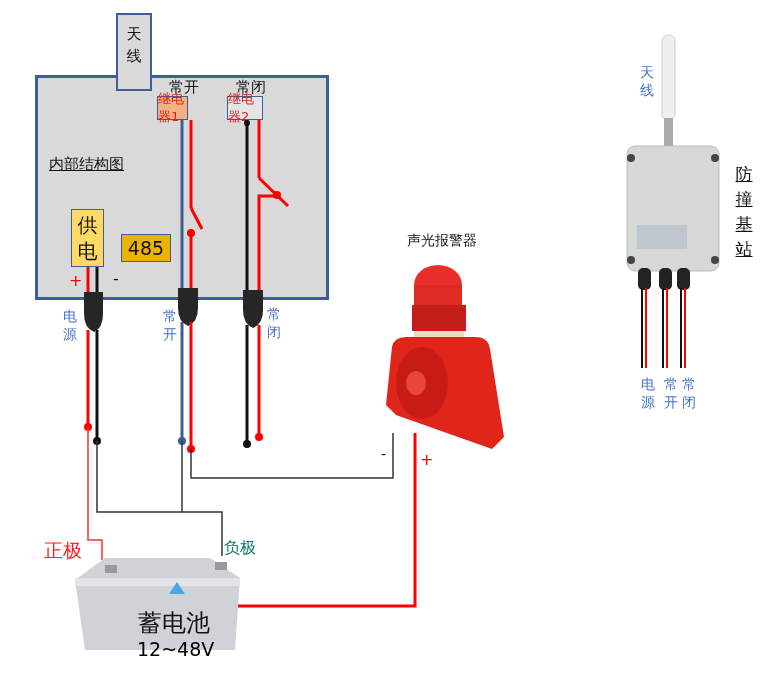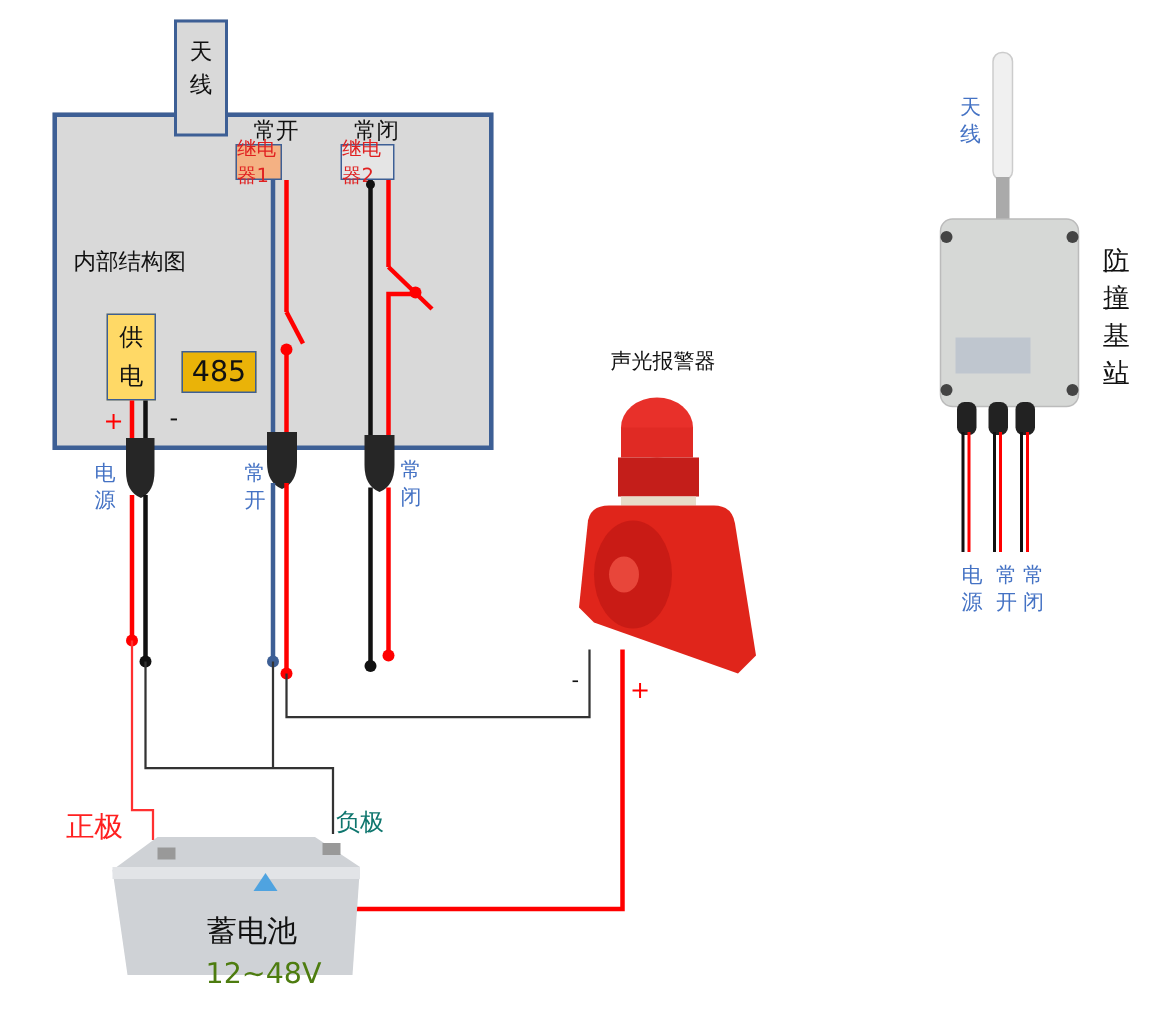--- a/index.html
+++ b/index.html
@@ -4,38 +4,38 @@
 <style>
   html,body{margin:0;padding:0;background:#ffffff;}
   body{width:781px;height:676px;position:relative;overflow:hidden;font-family:"DejaVu Sans",sans-serif;}
   .abs{position:absolute;}
   .panel{left:35px;top:75px;width:294px;height:225px;background:#d9d9d9;border:3px solid #3d5f95;box-sizing:border-box;}
   .antenna-box{left:116px;top:13px;width:36px;height:78px;background:#d9d9d9;border:2px solid #3d5f95;box-sizing:border-box;font-size:15px;color:#111;text-align:center;line-height:20px;padding-top:8px;writing-mode:vertical-rl;display:flex;align-items:center;justify-content:flex-start;}
   .lbl{font-size:15px;color:#111;white-space:nowrap;}
   .relay{height:24px;box-sizing:border-box;border:1.5px solid #3d5f95;font-size:13px;color:#e02020;display:flex;align-items:center;justify-content:center;}
   .relay1{left:157px;top:96px;width:31px;background:#f4b183;}
   .relay2{left:227px;top:96px;width:36px;background:#e5e5e5;}
-  .power-box{left:71px;top:209px;width:33px;height:58px;background:#ffd966;border:1.5px solid #3d5f95;box-sizing:border-box;font-size:16px;color:#111;text-align:center;line-height:26px;}
+  .power-box{left:71px;top:209px;width:33px;height:58px;background:#ffd966;border:1.5px solid #3d5f95;box-sizing:border-box;font-size:20px;color:#111;text-align:center;line-height:26px;}
   .box485{left:121px;top:234px;width:50px;height:28px;background:#eab308;border:1.5px solid #3d5f95;box-sizing:border-box;font-size:19px;color:#111;display:flex;align-items:center;justify-content:center;}
   .vlabel{font-size:14px;color:#4472c4;line-height:18px;width:16px;text-align:center;}
   .vlabel-dark{font-size:17px;color:#111;line-height:25px;width:20px;text-align:center;text-decoration:underline;}
   svg#wires{position:absolute;left:0;top:0;}
 </style>
 </head>
 <body>
 
 <div class="abs panel"></div>
 <div class="abs antenna-box" style="writing-mode:horizontal-tb;display:block;padding:8px 8px 0 8px;">
   <span style="display:block;width:16px;margin:0 auto;word-break:break-all;line-height:22px;">天线</span>
 </div>
 <div class="abs lbl" style="left:169px;top:78px;">常开</div>
 <div class="abs lbl" style="left:236px;top:78px;">常闭</div>
 <div class="abs relay relay1">继电器1</div>
 <div class="abs relay relay2">继电器2</div>
-<div class="abs lbl" style="left:49px;top:165px;font-size:15px;">内部结构图</div>
+<div class="abs lbl" style="left:49px;top:155px;font-size:15px;text-decoration:underline;">内部结构图</div>
 <div class="abs power-box">
   <span style="display:block;width:22px;margin:2px auto 0;word-break:break-all;">供电</span>
 </div>
 <div class="abs box485">485</div>
 <div class="abs" style="left:69px;top:271px;color:#ff0000;font-size:16px;">+</div>
 <div class="abs" style="left:113px;top:269px;color:#111;font-size:16px;">-</div>
 
 <svg id="wires" width="781" height="676">
 
   <line x1="182" y1="120" x2="182" y2="290" stroke="#3d5f95" stroke-width="3"></line>
@@ -100,22 +100,22 @@
 
 <svg class="abs" style="left:65px;top:550px;" width="180" height="110">
   <path d="M10,30 L40,8 L145,8 L175,28 L170,100 L20,100 z" fill="#cfd2d6"></path>
   <rect x="10" y="28" width="165" height="8" fill="#e2e4e7"></rect>
   <rect x="40" y="15" width="12" height="8" fill="#999"></rect>
   <rect x="150" y="12" width="12" height="8" fill="#999"></rect>
   <path d="M104,44 l8,-12 l8,12 z" fill="#4fa3e0"></path>
 </svg>
 <div class="abs" style="left:44px;top:538px;font-size:19px;color:#ff2020;">正极</div>
 <div class="abs" style="left:224px;top:538px;font-size:16px;color:#0f766e;text-align:center;">负极</div>
-<div class="abs" style="left:138px;top:607px;font-size:20px;color:#111;">蓄电池</div>
-<div class="abs" style="left:137px;top:638px;font-size:19px;color:#4d7c0f;">12~48V</div>
+<div class="abs" style="left:138px;top:607px;font-size:24px;color:#111;">蓄电池</div>
+<div class="abs" style="left:137px;top:638px;font-size:19px;color:#000000;">12~48V</div>
 
 <svg class="abs" style="left:615px;top:30px;" width="120" height="340">
   <rect x="47" y="5" width="13" height="85" rx="6" fill="#f0f0f0" stroke="#ccc"></rect>
   <rect x="49" y="88" width="9" height="30" fill="#aaa"></rect>
   <rect x="12" y="116" width="92" height="125" rx="8" fill="#d6d8d6" stroke="#bbb"></rect>
   <rect x="22" y="195" width="50" height="24" fill="#bfc6cf"></rect>
   <circle cx="16" cy="128" r="4" fill="#444"></circle>
   <circle cx="100" cy="128" r="4" fill="#444"></circle>
   <circle cx="16" cy="230" r="4" fill="#444"></circle>
   <circle cx="100" cy="230" r="4" fill="#444"></circle>

